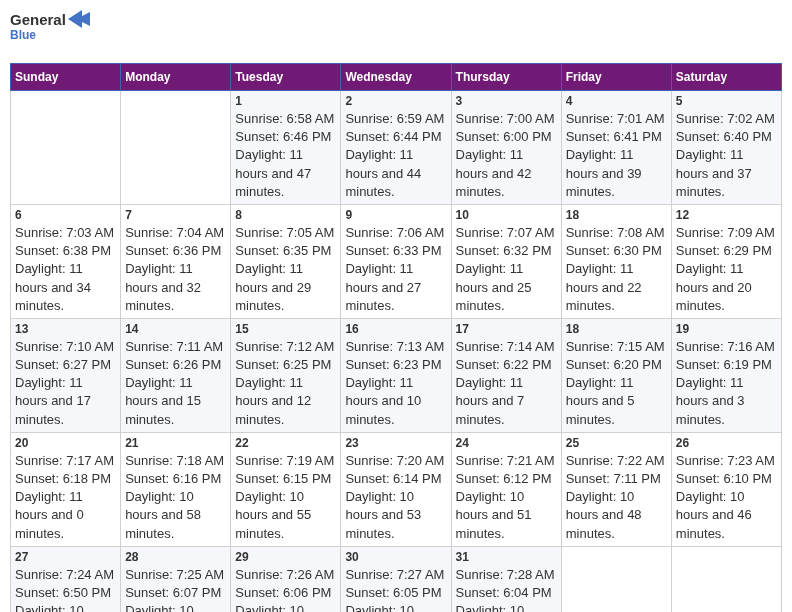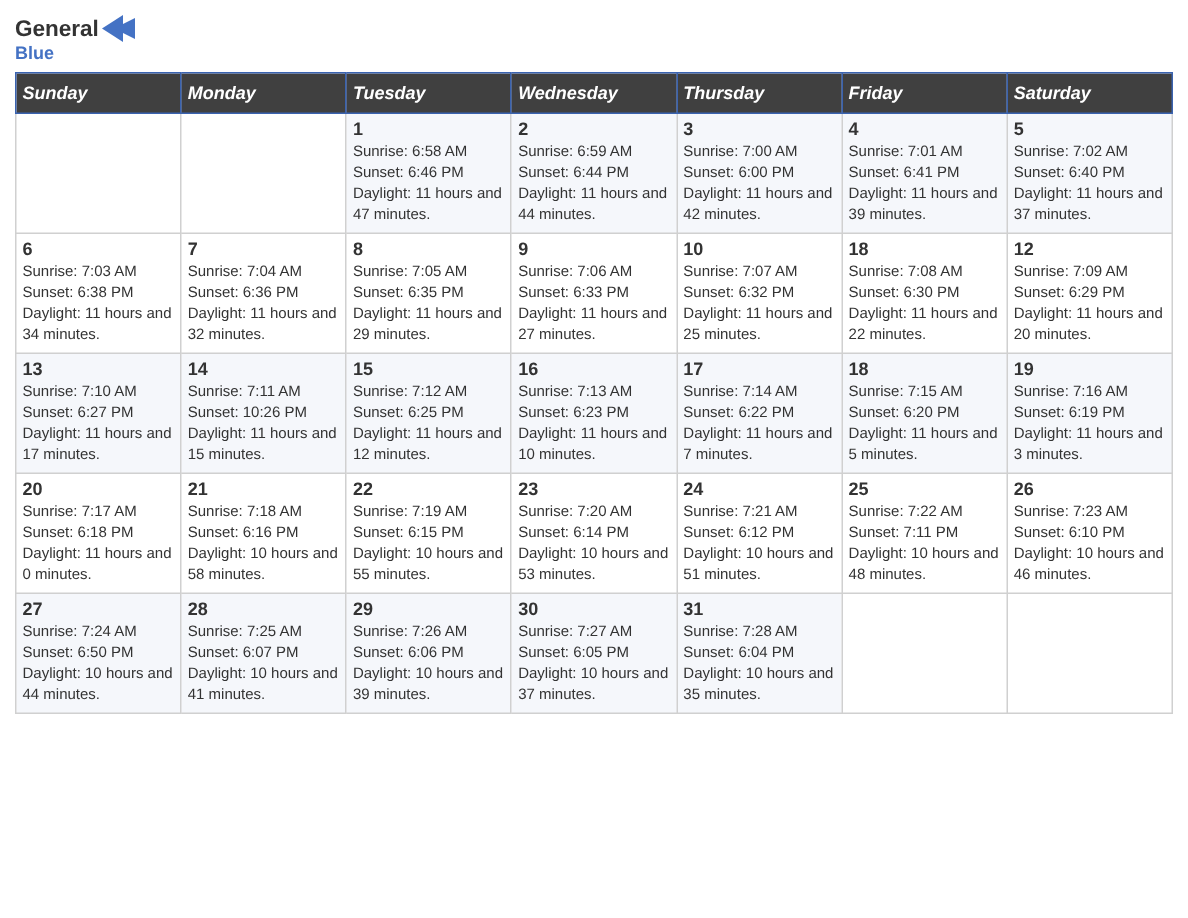--- a/index.html
+++ b/index.html
@@ -7,21 +7,21 @@
       font-family: Arial, sans-serif;
       background: #fff;
       width: 792px;
       min-height: 612px;
       padding: 10px;
     }
     .header {
       display: flex;
       align-items: flex-start;
       justify-content: space-between;
-      margin-bottom: 6px;
+      margin-bottom: 21px;
     }
     .logo {
       display: flex;
       align-items: center;
       gap: 4px;
     }
     .title-block {
       text-align: right;
     }
     .title-block h1 {
@@ -33,28 +33,27 @@
       font-size: 15px;
       font-weight: normal;
       color: #333;
     }
     table {
       width: 100%;
       border-collapse: collapse;
       font-size: 11px;
     }
     thead tr th {
-      background-color: #404040;
+      background-color: #701a75;
       color: #fff;
       padding: 6px 4px;
       text-align: left;
       font-weight: bold;
       font-size: 12px;
       border: 1px solid #3a63b0;
-      font-style: italic;
     }
     tbody tr td {
       border: 1px solid #d0d0d0;
       padding: 3px 4px;
       vertical-align: top;
       width: calc(100% / 7);
       height: 80px;
       background: #fff;
       color: #333;
     }
@@ -65,21 +64,21 @@
       background: #fff;
     }
     .day-number {
       font-weight: bold;
       font-size: 12px;
       display: block;
       margin-bottom: 2px;
     }
     .day-info {
       color: #333;
-      font-size: 10px;
+      font-size: 13px;
       line-height: 1.4;
     }
     .empty-cell {
       background: #fff !important;
     }
   </style>
 </head>
 <body>
 
 <div class="header">
@@ -195,21 +194,21 @@
       <tr>
         <td>
           <span class="day-number">13</span>
           <div class="day-info">Sunrise: 7:10 AM
 Sunset: 6:27 PM
 Daylight: 11 hours and 17 minutes.</div>
         </td>
         <td>
           <span class="day-number">14</span>
           <div class="day-info">Sunrise: 7:11 AM
-Sunset: 10:26 PM
+Sunset: 6:26 PM
 Daylight: 11 hours and 15 minutes.</div>
         </td>
         <td>
           <span class="day-number">15</span>
           <div class="day-info">Sunrise: 7:12 AM
 Sunset: 6:25 PM
 Daylight: 11 hours and 12 minutes.</div>
         </td>
         <td>
           <span class="day-number">16</span>

